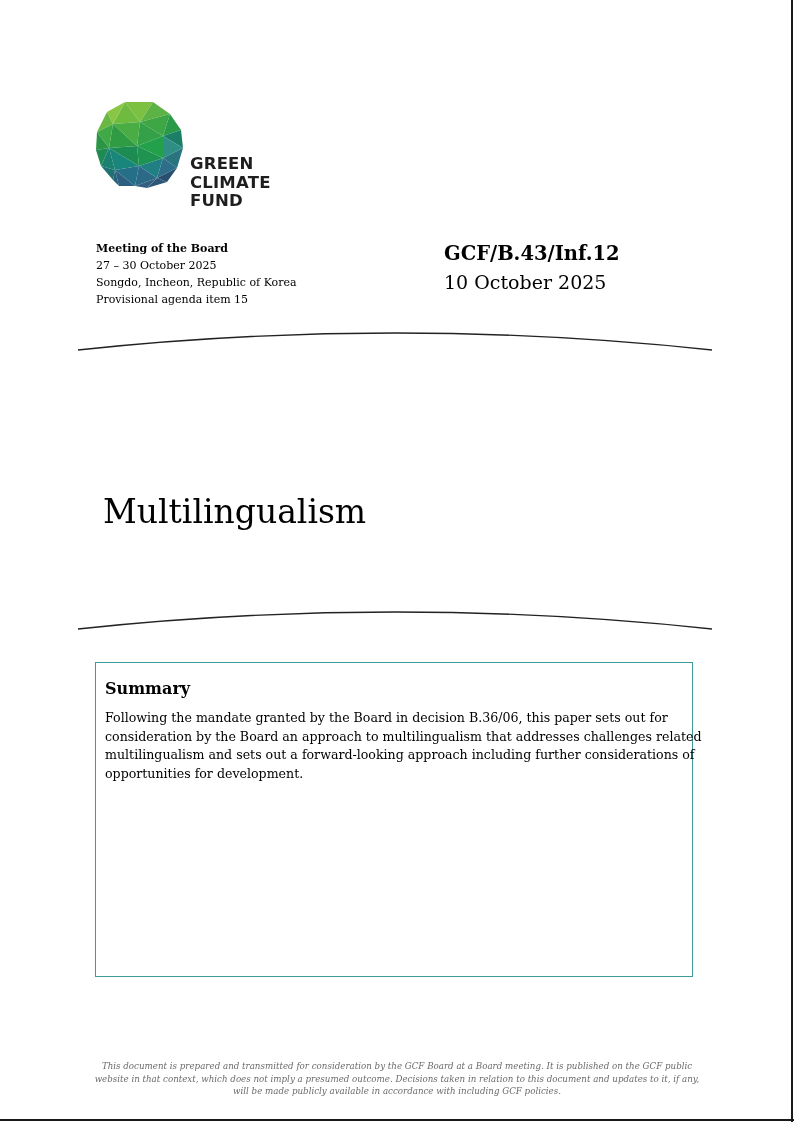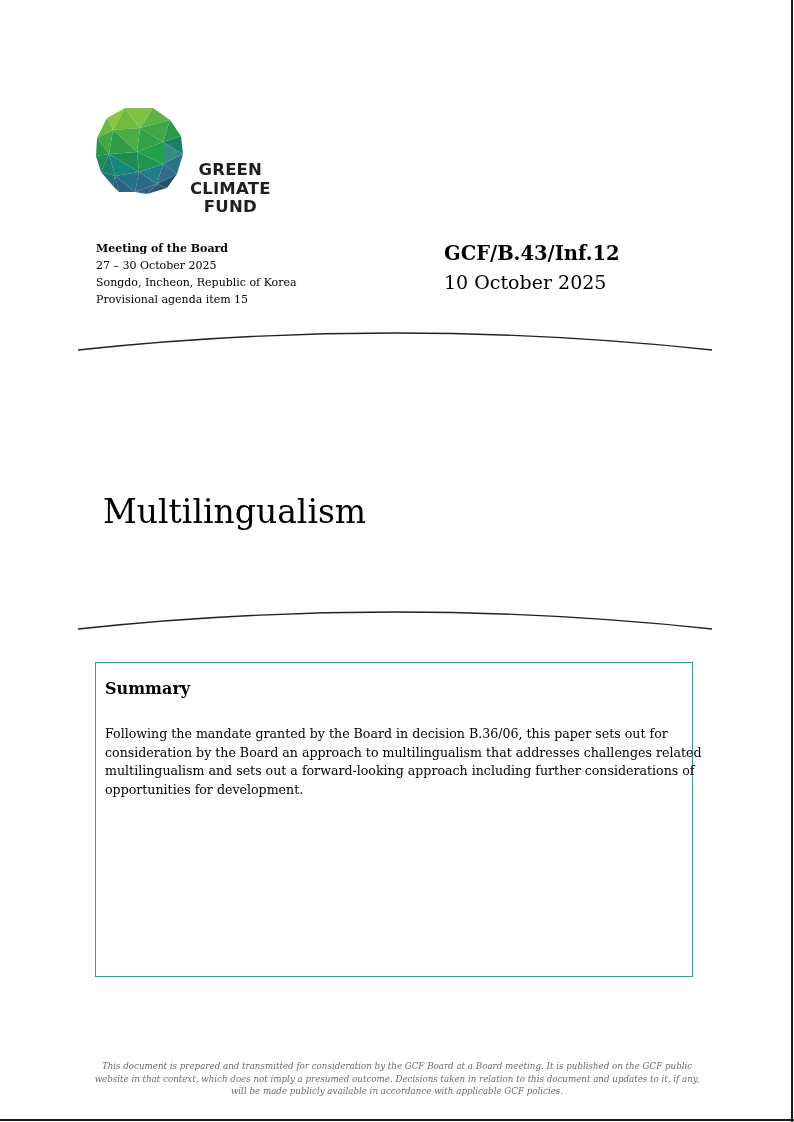--- a/index.html
+++ b/index.html
@@ -3,21 +3,21 @@
   <meta charset="utf-8">
   <style>
     html, body { margin: 0; padding: 0; background: #ffffff; }
     body {
       width: 794px; height: 1122px; position: relative; overflow: hidden;
       font-family: "DejaVu Serif", "Liberation Serif", serif; color: #000;
     }
     .page-border-right { position: absolute; right: 1px; top: 0; width: 2px; height: 1122px; background: #1a1a1a; }
     .page-border-bottom { position: absolute; left: 0; bottom: 1px; height: 2px; width: 794px; background: #1a1a1a; }
 
-    .logo { position: absolute; left: 95px; top: 106px; width: 180px; height: 115px; text-align: center; }
+    .logo { position: absolute; left: 95px; top: 100px; width: 180px; height: 115px; }
     .logo-globe { position: absolute; left: 0; top: 0; width: 90px; height: 90px; }
     .logo-text {
       position: absolute; left: 95px; top: 55px;
       font-family: "DejaVu Sans", "Liberation Sans", sans-serif; font-weight: bold;
       font-size: 16.5px; line-height: 18.5px; letter-spacing: 0.2px; color: #1e1e1e;
     }
     .logo-text div { white-space: nowrap; }
 
     .meeting { position: absolute; left: 96px; top: 240px; font-size: 11px; line-height: 17px; }
     .meeting .bold { font-weight: bold; }
@@ -33,21 +33,21 @@
 
     .title { position: absolute; left: 103px; top: 462px; font-size: 33px; line-height: 44px; white-space: nowrap; margin-top: 28px; }
 
     .summary-box {
       position: absolute; left: 95px; top: 662px; width: 598px; height: 315px;
       border: 1.5px solid #3d9a9b; box-sizing: border-box; padding-left: 40px;
     }
     .summary-title { position: absolute; left: 9px; top: 15px; font-weight: bold; font-size: 16px; line-height: 22px; }
     .summary-text {
       position: absolute; left: 9px; top: 46px; width: 585px;
-      font-size: 12.6px; line-height: 18.6px; margin-top: 16px;
+      font-size: 12.6px; line-height: 18.6px;
     }
     .summary-text span { display: block; white-space: nowrap; }
 
     .disclaimer {
       position: absolute; left: 80px; top: 1060px; width: 634px; text-align: center;
       font-style: italic; font-size: 8.7px; line-height: 12.5px; color: #6a6a6a;
     }
     .disclaimer span { display: block; white-space: nowrap; }
   </style>
 </head>
@@ -126,14 +126,14 @@
     <span>Following the mandate granted by the Board in decision B.36/06, this paper sets out for</span>
     <span>consideration by the Board an approach to multilingualism that addresses challenges related</span>
     <span>multilingualism and sets out a forward-looking approach including further considerations of</span>
     <span>opportunities for development.</span>
   </div>
 </div>
 
 <div class="disclaimer">
   <span>This document is prepared and transmitted for consideration by the GCF Board at a Board meeting. It is published on the GCF public</span>
   <span>website in that context, which does not imply a presumed outcome. Decisions taken in relation to this document and updates to it, if any,</span>
-  <span>will be made publicly available in accordance with applicable GCF policies.</span>
+  <span>will be made publicly available in accordance with including GCF policies.</span>
 </div>
 
 </body></html>

